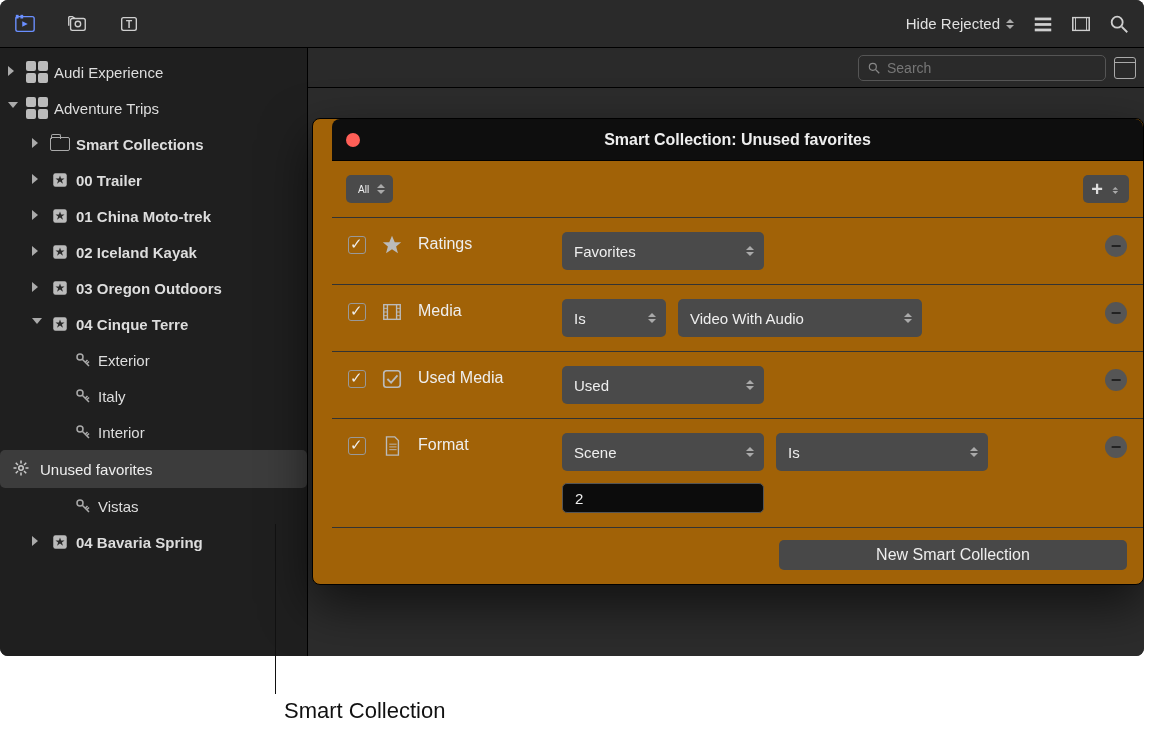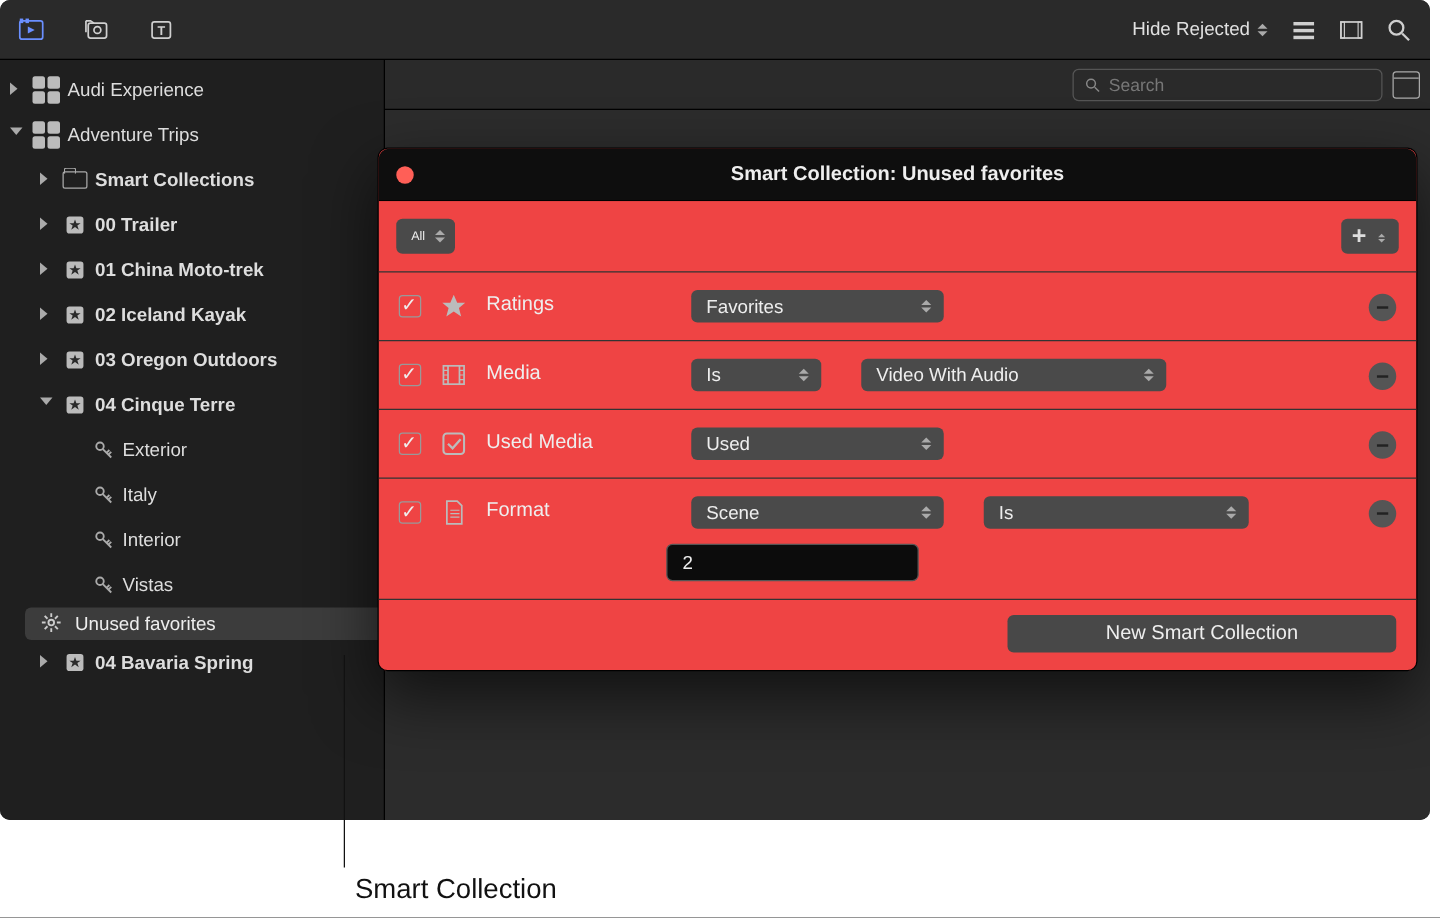--- a/index.html
+++ b/index.html
@@ -41,46 +41,46 @@
 .folder-icon::before{content:"";position:absolute;top:-4px;left:0;width:8px;height:4px;border:1.5px solid #aaa;border-bottom:none;border-radius:2px 2px 0 0;}
 .event-icon{width:20px;height:20px;flex:none;display:flex;align-items:center;justify-content:center;}
 .event-icon svg{width:18px;height:18px;fill:#bbb;}
 .key-icon{width:18px;height:18px;flex:none;}
 .key-icon svg{width:18px;height:18px;fill:#aaa;}
 .gear-icon{width:20px;height:20px;flex:none;}
 .gear-icon svg{width:18px;height:18px;fill:#ccc;}
 .indent1{padding-left:32px;font-weight:bold;} .indent3{padding-left:74px;}
 
 
-.panel { position:absolute; left:302px; top:118px; width:832px; background:#ef4444; border:1px solid #000; border-radius:8px; box-shadow:0 20px 50px rgba(0,0,0,0.6); padding-bottom:12px; }
+.panel { position:absolute; left:312px; top:118px; width:832px; background:#a16207; border:1px solid #000; border-radius:8px; box-shadow:0 20px 50px rgba(0,0,0,0.6); padding-bottom:12px;padding-left:19px; }
 .panel-header{height:42px;display:flex;align-items:center;justify-content:center;position:relative;background:#0e0e0e;border-radius:8px 8px 0 0;border-bottom:1px solid #000;}
 .close-dot{position:absolute;left:14px;top:14px;width:14px;height:14px;border-radius:50%;background:#ff5f57;cursor:pointer;}
 .panel-title{font-size:16px;font-weight:600;color:#eee;}
 .panel-top{display:flex;align-items:center;padding:14px 14px;gap:10px;}
 .pill-select{height:28px;background:#4a4a4a;border:none;border-radius:5px;display:flex;align-items:center;padding:0 6px 0 12px;gap:8px;cursor:pointer;color:#eee;font-size:10px;}
 .add-btn{margin-left:auto;height:28px;background:#4a4a4a;border-radius:5px;display:flex;align-items:center;padding:0 8px;gap:8px;cursor:pointer;}
 .add-btn .plus{font-size:20px;font-weight:600;color:#ddd;line-height:1;}
 .criteria{display:flex;flex-direction:column;}
 .crit-row{display:flex;align-items:flex-start;padding:14px 16px;gap:14px;border-top:1px solid #333;}
 .crit-row:first-child{border-top:1px solid #333;}
 .chk{width:18px;height:18px;border:1.5px solid #999;border-radius:3px;position:relative;cursor:pointer;flex:none;margin-top:4px;}
 .chk.on::after{content:"✓";position:absolute;left:1px;top:-2px;font-size:15px;color:#eee;}
 .crit-icon{width:24px;height:24px;flex:none;display:flex;align-items:center;justify-content:center;margin-top:1px;}
 .crit-icon svg{width:22px;height:22px;fill:#bbb;}
 .crit-label{width:130px;flex:none;font-size:16px;color:#eee;padding-top:3px;}
 .crit-controls{display:flex;flex-wrap:wrap;gap:12px;align-items:center;}
-.sel{height:26px;background:#4a4a4a;border-radius:5px;display:flex;align-items:center;padding:0 8px 0 12px;gap:8px;cursor:pointer;color:#eee;font-size:15px;margin-left:20px;}
+.sel{height:38px;background:#4a4a4a;border-radius:5px;display:flex;align-items:center;padding:0 8px 0 12px;gap:8px;cursor:pointer;color:#eee;font-size:15px;}
 .sel.lg{width:202px;justify-content:space-between;}
 .sel.sm{width:104px;justify-content:space-between;}
 .sel.md{width:244px;justify-content:space-between;}
 .sel.md2{width:212px;justify-content:space-between;}
 .txt-input{width:202px;height:30px;background:#0c0c0c;border:1px solid #555;border-radius:5px;padding:0 12px;color:#eee;font-size:15px;display:flex;align-items:center;}
 .remove-btn{margin-left:auto;width:22px;height:22px;border-radius:50%;background:#555;color:#222;display:flex;align-items:center;justify-content:center;cursor:pointer;font-weight:700;font-size:18px;line-height:1;margin-top:3px;}
 .panel-footer{border-top:1px solid #333;padding:12px 16px 2px;display:flex;justify-content:flex-end;}
-.ns-btn{width:311px;height:30px;background:#484848;border-radius:5px;display:flex;align-items:center;justify-content:center;font-size:16px;color:#eee;cursor:pointer;}
+.ns-btn{width:348px;height:30px;background:#484848;border-radius:5px;display:flex;align-items:center;justify-content:center;font-size:16px;color:#eee;cursor:pointer;}
 
 
 .annot-line{position:absolute;left:275px;top:524px;width:1px;height:170px;background:#111;}
 .annot-text{position:absolute;left:284px;top:698px;font-size:22px;color:#111;}
 </style>
 </head>
 <body>
 
 <div class="app">
 
@@ -225,43 +225,43 @@
               <path d="M11 11 L20 20 M17 17 L20 14 M15 15 L18 12" stroke="#aaa" stroke-width="2" fill="none"></path>
             </svg></span>
         <span>Italy</span>
       </div>
       <div class="tree-row indent3">
         <span class="key-icon"><svg viewBox="0 0 24 24">
               <circle cx="8" cy="8" r="4" fill="none" stroke="#aaa" stroke-width="2"></circle>
               <path d="M11 11 L20 20 M17 17 L20 14 M15 15 L18 12" stroke="#aaa" stroke-width="2" fill="none"></path>
             </svg></span>
         <span>Interior</span>
-      </div>
-      <div class="tree-row indent3">
-        <span class="key-icon"><svg viewBox="0 0 24 24">
-              <circle cx="8" cy="8" r="4" fill="none" stroke="#aaa" stroke-width="2"></circle>
-              <path d="M11 11 L20 20 M17 17 L20 14 M15 15 L18 12" stroke="#aaa" stroke-width="2" fill="none"></path>
-            </svg></span>
-        <span>Vistas</span>
       </div>
       <div class="tree-row indent3 sel">
         <span class="gear-icon"><svg viewBox="0 0 24 24">
               <circle cx="12" cy="12" r="3" fill="none" stroke="#ccc" stroke-width="2"></circle>
               <g stroke="#ccc" stroke-width="2">
                 <line x1="12" y1="2" x2="12" y2="6"></line>
                 <line x1="12" y1="18" x2="12" y2="22"></line>
                 <line x1="2" y1="12" x2="6" y2="12"></line>
                 <line x1="18" y1="12" x2="22" y2="12"></line>
                 <line x1="5" y1="5" x2="8" y2="8"></line>
                 <line x1="16" y1="16" x2="19" y2="19"></line>
                 <line x1="5" y1="19" x2="8" y2="16"></line>
                 <line x1="16" y1="8" x2="19" y2="5"></line>
               </g>
             </svg></span>
         <span>Unused favorites</span>
+      </div>
+      <div class="tree-row indent3">
+        <span class="key-icon"><svg viewBox="0 0 24 24">
+              <circle cx="8" cy="8" r="4" fill="none" stroke="#aaa" stroke-width="2"></circle>
+              <path d="M11 11 L20 20 M17 17 L20 14 M15 15 L18 12" stroke="#aaa" stroke-width="2" fill="none"></path>
+            </svg></span>
+        <span>Vistas</span>
       </div>
       <div class="tree-row indent1">
         <span class="disclosure closed"></span>
         <span class="event-icon">
             <svg viewBox="0 0 24 24">
               <rect x="3" y="3" width="18" height="18" rx="3" fill="#bbb"></rect>
               <polygon points="12,6 13.5,10 18,10 14.5,12.5 16,17 12,14 8,17 9.5,12.5 6,10 10.5,10" fill="#2a2a2a"></polygon>
             </svg>
           </span>
         <span>04 Bavaria Spring</span>

